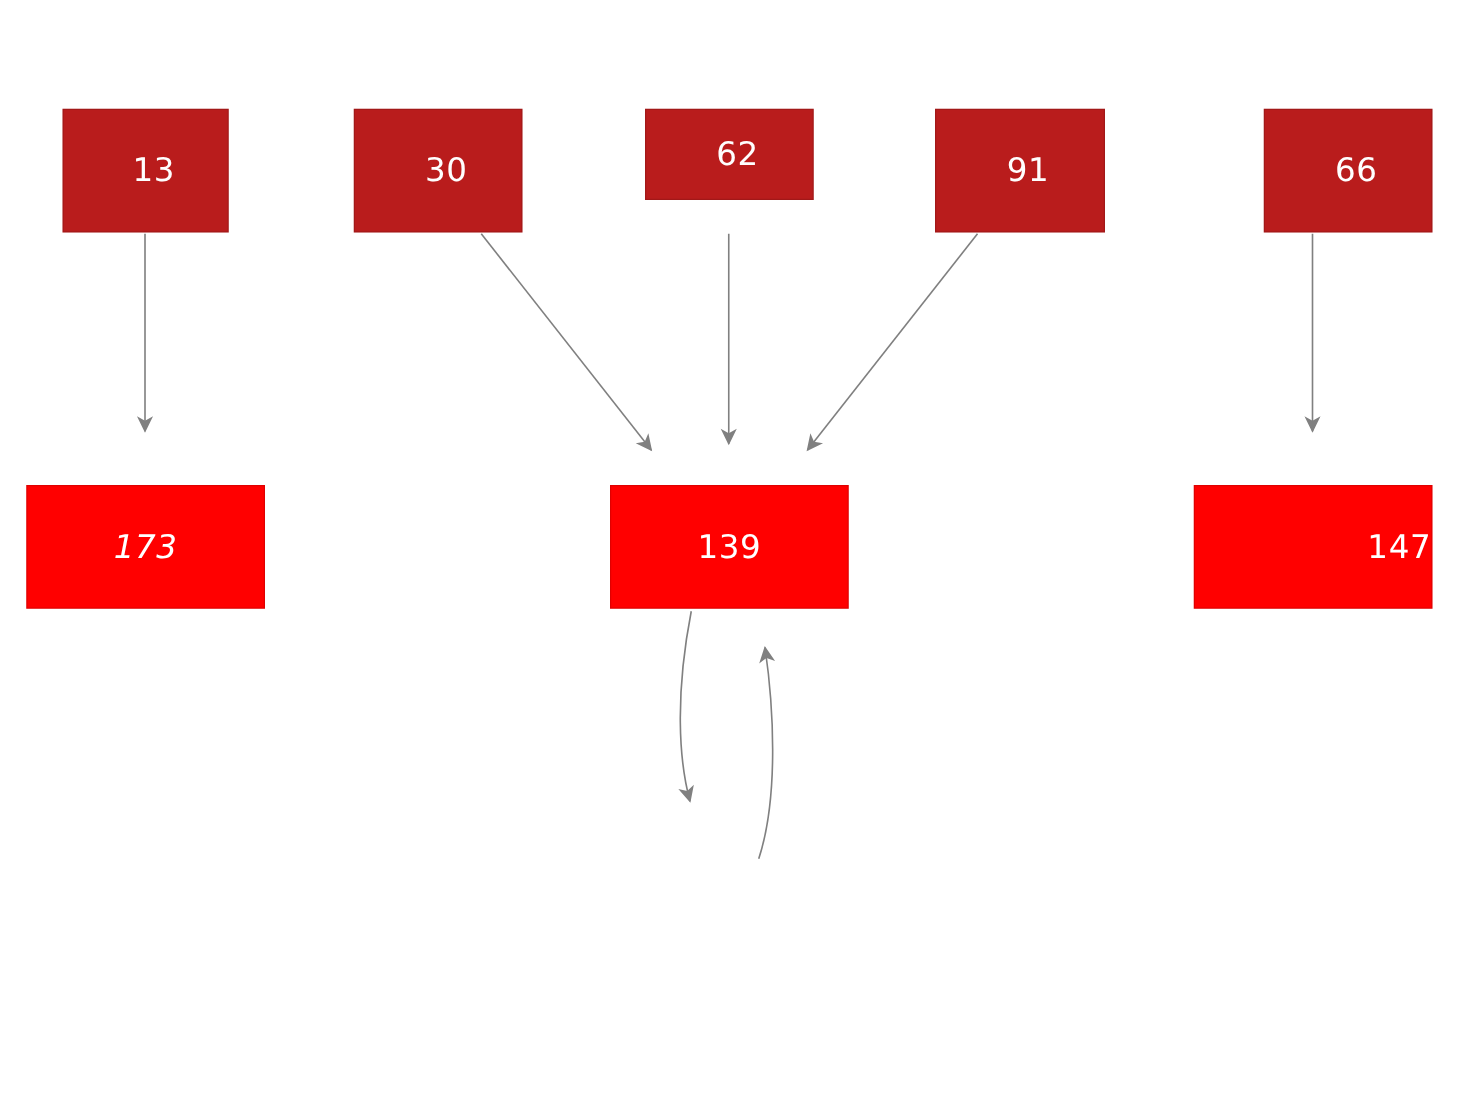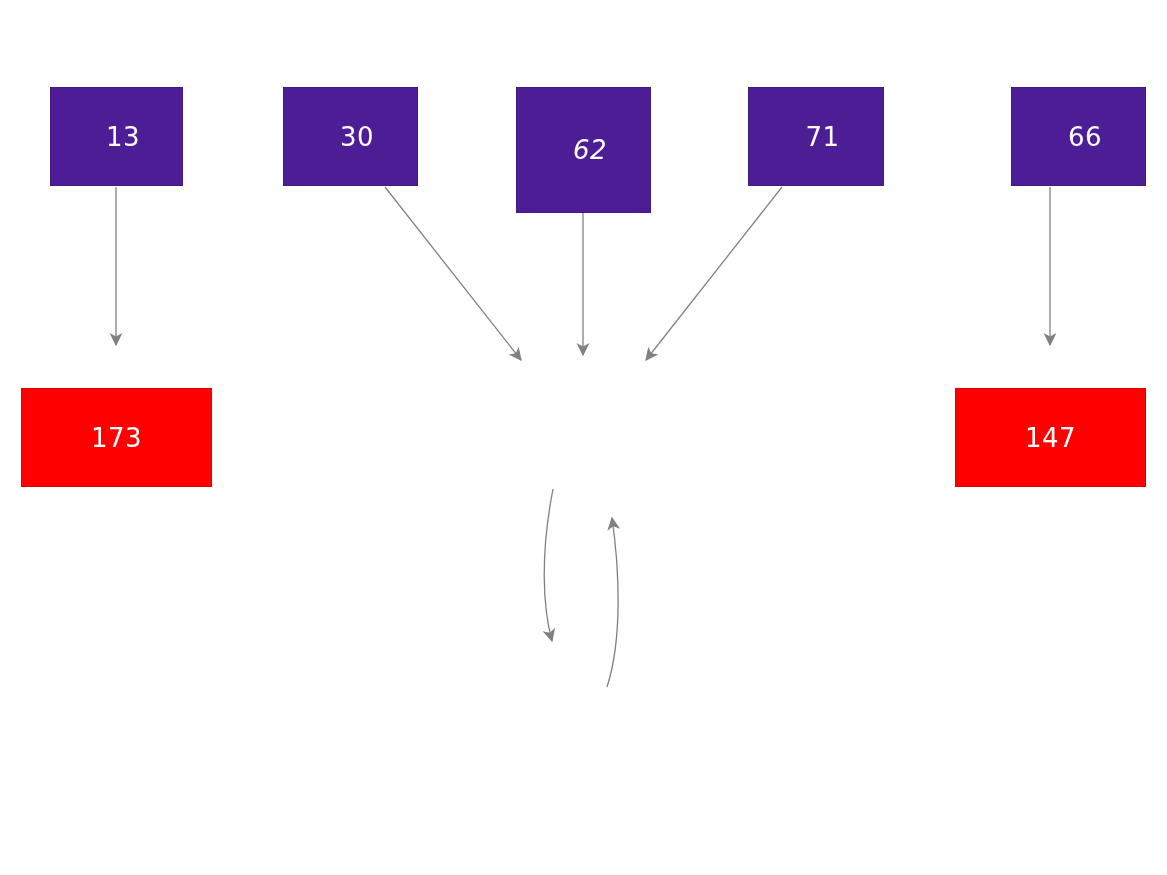--- a/index.html
+++ b/index.html
@@ -33,21 +33,21 @@
     align-items: center;
     justify-content: center;
     color: #ffffff;
     font-size: 26px;
     font-family: "DejaVu Sans", sans-serif;
     line-height: 1;
     letter-spacing: 0.5px;
     border: 1px solid rgba(0,0,0,0.12);
   }
   .node.blue {
-    background: #4c1d95;
+    background: #b91c1c;
     padding-left: 13px;
   }
   .node.red {
     background: #ff0000;
   }
   .node-label {
     display: block;
     pointer-events: none;
     user-select: none;
   }
@@ -88,35 +88,38 @@
   </svg>
 
   <div class="node blue" style="left:50px; top:87px; width:133px; height:99px;">
     <span class="node-label">13</span>
   </div>
 
   <div class="node blue" style="left:283px; top:87px; width:135px; height:99px;">
     <span class="node-label">30</span>
   </div>
 
-  <div class="node blue" style="left:516px; top:87px; width:135px; height:126px;font-style:italic;">
+  <div class="node blue" style="left:516px; top:87px; width:135px; height:73px;">
     <span class="node-label">62</span>
   </div>
 
   <div class="node blue" style="left:748px; top:87px; width:136px; height:99px;">
-    <span class="node-label">71</span>
+    <span class="node-label">91</span>
   </div>
 
   <div class="node blue" style="left:983px; top:87px; width:135px; height:99px;margin-left:28px;">
     <span class="node-label">66</span>
   </div>
 
-  <div class="node red" style="left:21px; top:388px; width:191px; height:99px;">
+  <div class="node red" style="left:21px; top:388px; width:191px; height:99px;font-style:italic;">
     <span class="node-label">173</span>
   </div>
 
+  <div class="node red" style="left:488px; top:388px; width:191px; height:99px;">
+    <span class="node-label">139</span>
+  </div>
 
-  <div class="node red" style="left:955px; top:388px; width:191px; height:99px;">
+  <div class="node red" style="left:955px; top:388px; width:191px; height:99px;justify-content:flex-end;">
     <span class="node-label">147</span>
   </div>
 
 
 </div>
 
 </body></html>

